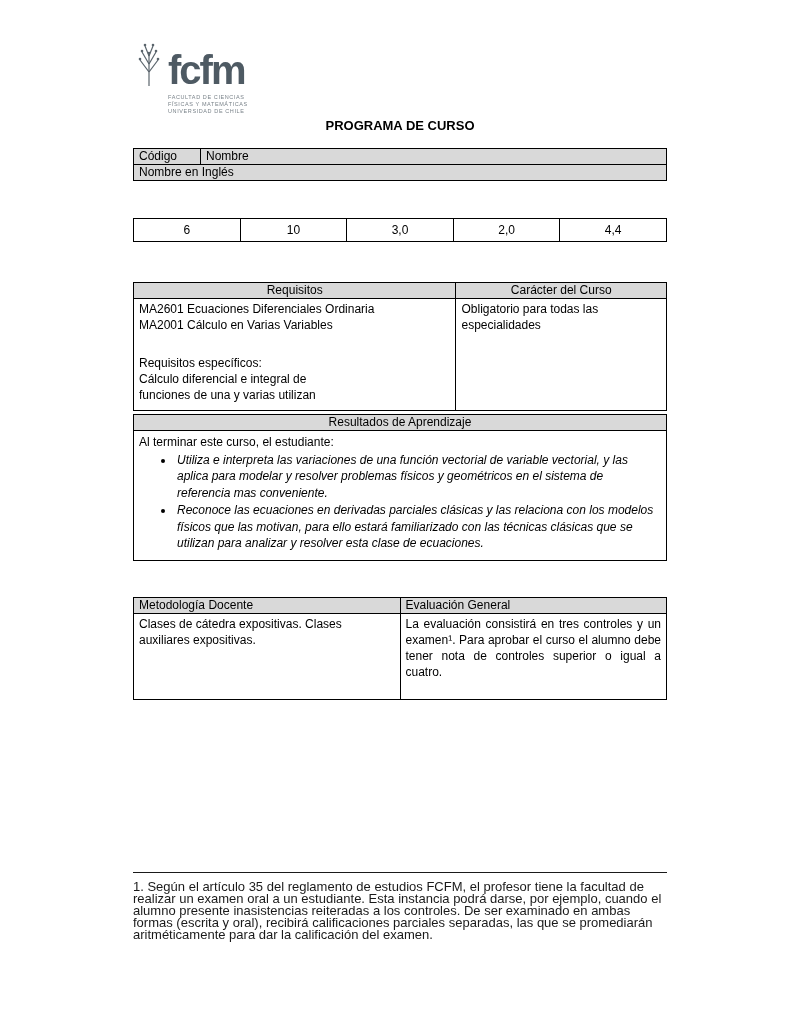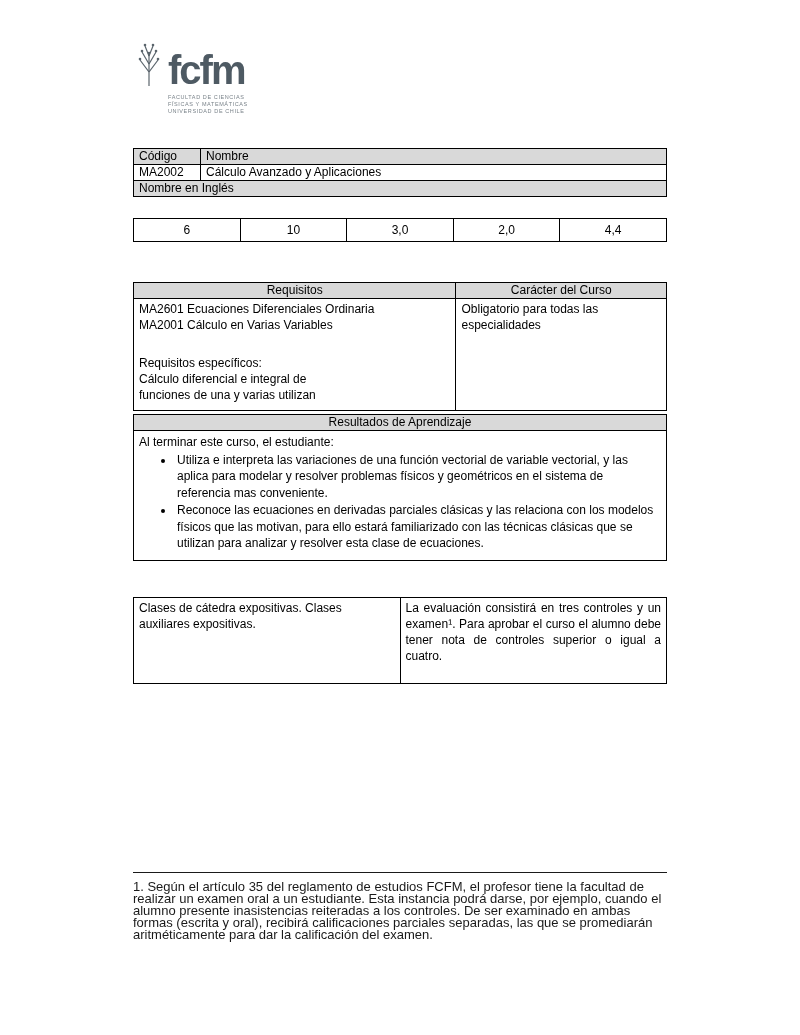--- a/index.html
+++ b/index.html
@@ -47,21 +47,21 @@
   
   .t-req .r-head { height:15px; text-align:center; }
   .t-req .col-l { width:60.5%;margin-left:40px; }
   .t-req .col-r { width:39.5%; }
   .t-req .r-body { height:112px; padding-top:2px; line-height:16px;margin-top:48px; }
   .req-specifics { margin-top:22px; }
 
   
   .t-res .r-head { height:15px; text-align:center; }
   .t-res .r-body { height:130px; padding-top:3px; line-height:16.5px; }
-  .bullets { margin:1px 4px 8px 36px; }
+  .bullets { margin:1px 4px 8px 36px;font-style:italic; }
   .bullets li { margin-bottom:1px; padding-left:2px; }
 
   
   .t-met .m-head { height:15px; }
   .t-met .m-body { height:86px; padding-top:2px; line-height:16px; }
   .t-met .m-eval { text-align:justify; }
 
   
   .footnote-rule {
     position:absolute; left:133px; top:872px; width:534px; height:0;
@@ -103,31 +103,28 @@
       </span>
       <span class="logo-wordmark">fcfm</span>
     </div>
     <div class="logo-sub">
       <div>FACULTAD DE CIENCIAS</div>
       <div>FÍSICAS Y MATEMÁTICAS</div>
       <div>UNIVERSIDAD DE CHILE</div>
     </div>
   </div>
 
+  <div class="doc-title">PROGRAMA DE CURSO</div>
 
   <div class="blk" style="top:148px">
     <table class="doc t-course">
       <tbody>
           <tr>
         <td class="hdr c-code">Código</td>
         <td class="hdr">Nombre</td>
-      </tr>
-      <tr>
-        <td>MA2002</td>
-        <td>Cálculo Avanzado y Aplicaciones</td>
       </tr>
       <tr>
         <td class="hdr" colspan="2">Nombre en Inglés</td>
       </tr>
     </tbody>
       </table>
   </div>
 
   <div class="blk" style="top:218px">
     <table class="doc t-hours">
@@ -181,20 +178,24 @@
           </ul>
         </td>
       </tr>
     </tbody>
       </table>
   </div>
 
   <div class="blk" style="top:597px">
     <table class="doc t-met">
       <tbody>
+          <tr>
+        <td class="hdr m-head">Metodología Docente</td>
+        <td class="hdr m-head">Evaluación General</td>
+      </tr>
       <tr>
         <td class="m-body">Clases de cátedra expositivas. Clases auxiliares expositivas.</td>
         <td class="m-body m-eval">La evaluación consistirá en tres controles y un examen¹. Para aprobar el curso el alumno debe tener nota de controles superior o igual a cuatro.</td>
       </tr>
     </tbody>
       </table>
   </div>
 
   <div class="footnote-rule"></div>
   <div class="footnote">1. Según el artículo 35 del reglamento de estudios FCFM, el profesor tiene la facultad  de realizar  un examen oral a un estudiante. Esta instancia podrá darse, por ejemplo, cuando el alumno presente inasistencias reiteradas a los controles. De ser examinado en ambas formas (escrita y oral), recibirá calificaciones parciales separadas, las que se promediarán aritméticamente para dar la calificación del examen.</div>

